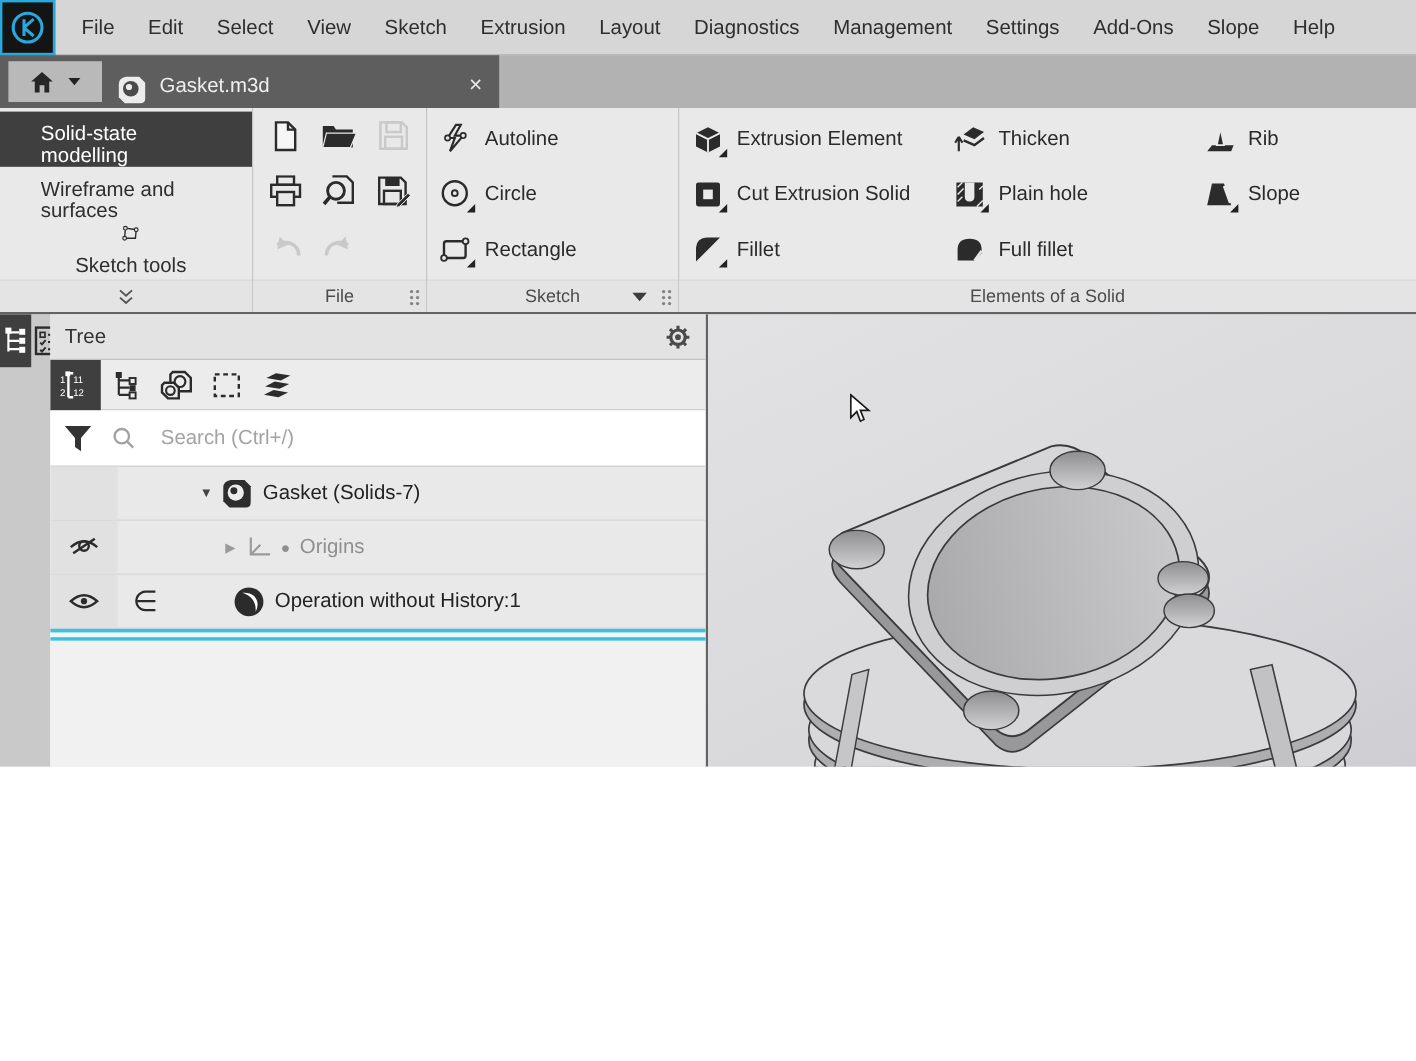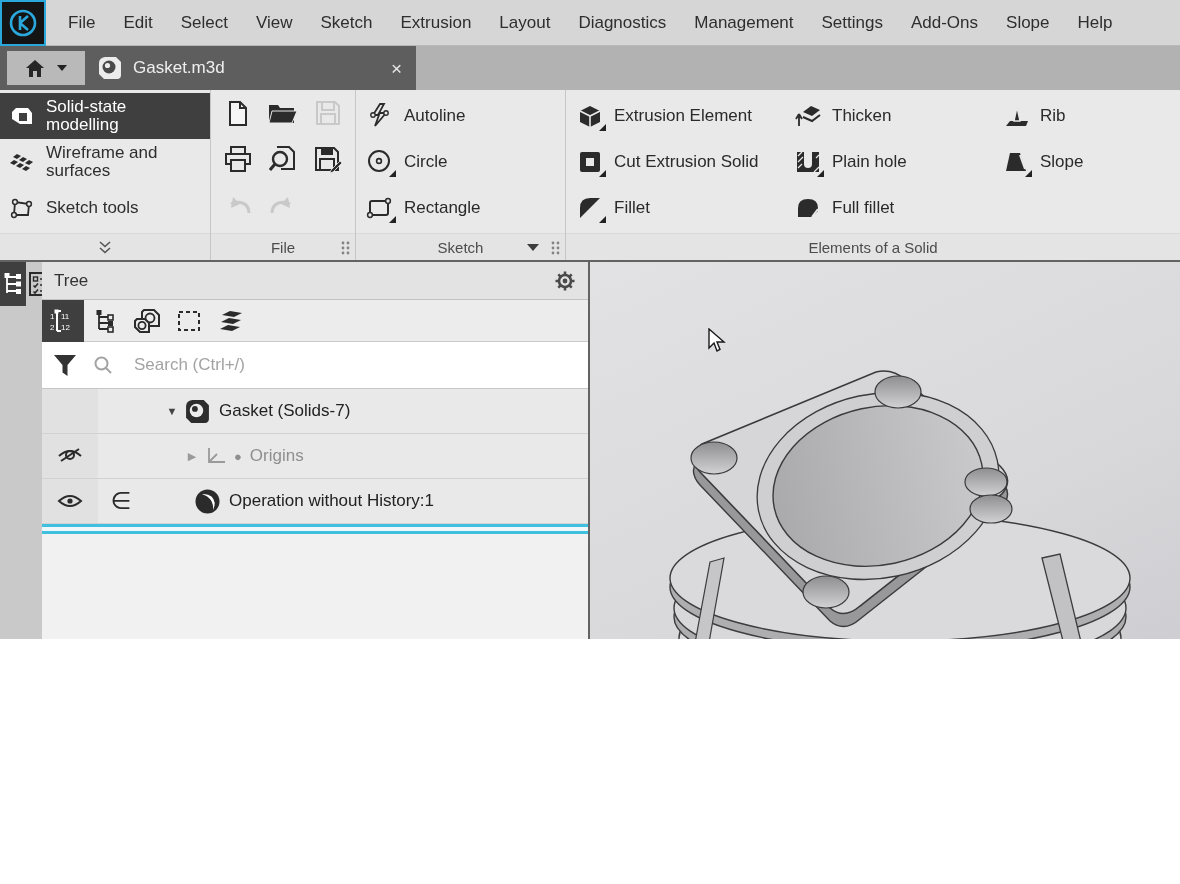--- a/index.html
+++ b/index.html
@@ -11,35 +11,35 @@
   .menubar { height:46px; background:#d6d6d6; display:flex; align-items:stretch; border-bottom:1px solid #b8b8b8; }
   .logo { width:46px; height:46px; background:#141414; border:2px solid #2aa8dc; display:flex; align-items:center; justify-content:center; flex:0 0 auto; }
   .menu-items { display:flex; align-items:center; padding-left:8px; }
   .menu-item { padding:0 14px; font-size:17px; color:#2e2e2e; cursor:default; white-space:nowrap; }
 
   
   .tabbar { height:44px; background:#b2b2b2; display:flex; }
   .tabbar-dark { width:416px; background:#5e5e5e; display:flex; align-items:center; flex:0 0 auto; }
   .home-btn { margin-left:7px; width:78px; height:34px; background:#b9b9b9; display:flex; align-items:center; justify-content:center; gap:12px; }
   .caret-down { width:0; height:0; border-left:5px solid transparent; border-right:5px solid transparent; border-top:6px solid #222; }
-  .tab { flex:1; height:44px; display:flex; align-items:center; padding:0 14px 0 12px; color:#efefef;border-radius:19px; }
+  .tab { flex:1; height:44px; display:flex; padding:16px 14px 0 12px; color:#efefef;border-radius:19px; }
   .tab-title { margin-left:10px; font-size:17px; }
   .tab-close { margin-left:auto; font-size:19px; color:#e8e8e8; line-height:1; }
 
   
   .ribbon { height:170px; background:#e9e9e9; display:flex; }
   .panel { display:flex; flex-direction:column; }
   .panel + .panel { border-left:1px solid #c6c6c6; }
   .panel-content { flex:1; padding-top:3px; }
   .panel-caption { height:27px; display:flex; align-items:center; justify-content:center; color:#4c4c4c;
                    font-size:15px; border-top:1px solid #d9d9d9; background:#e4e4e4; position:relative; }
 
   .panel-modes { width:210px; }
   .mode-btn { height:46px; display:flex; align-items:center; gap:10px; padding-left:8px;
-              font-size:17px; line-height:18px; color:#2e2e2e; }
+              font-size:17px; line-height:18px; color:#2e2e2e;flex-direction:column; }
   .mode-btn.selected { background:#3f3f3f; color:#ffffff; }
 
   .panel-file { width:145px; }
   .file-grid { display:grid; grid-template-columns:repeat(3,1fr); grid-auto-rows:46px; place-items:center; padding:0 4px; }
   .icon-btn { width:38px; height:38px; display:flex; align-items:center; justify-content:center; }
 
   .panel-sketch { width:210px; }
   .tool-row { height:46px; display:flex; align-items:center; gap:9px; padding-left:9px;
               font-size:17px; line-height:18px; color:#2a2a2a; }
   .ticon { position:relative; width:30px; height:30px; display:flex; align-items:center; justify-content:center; flex:0 0 auto; }

